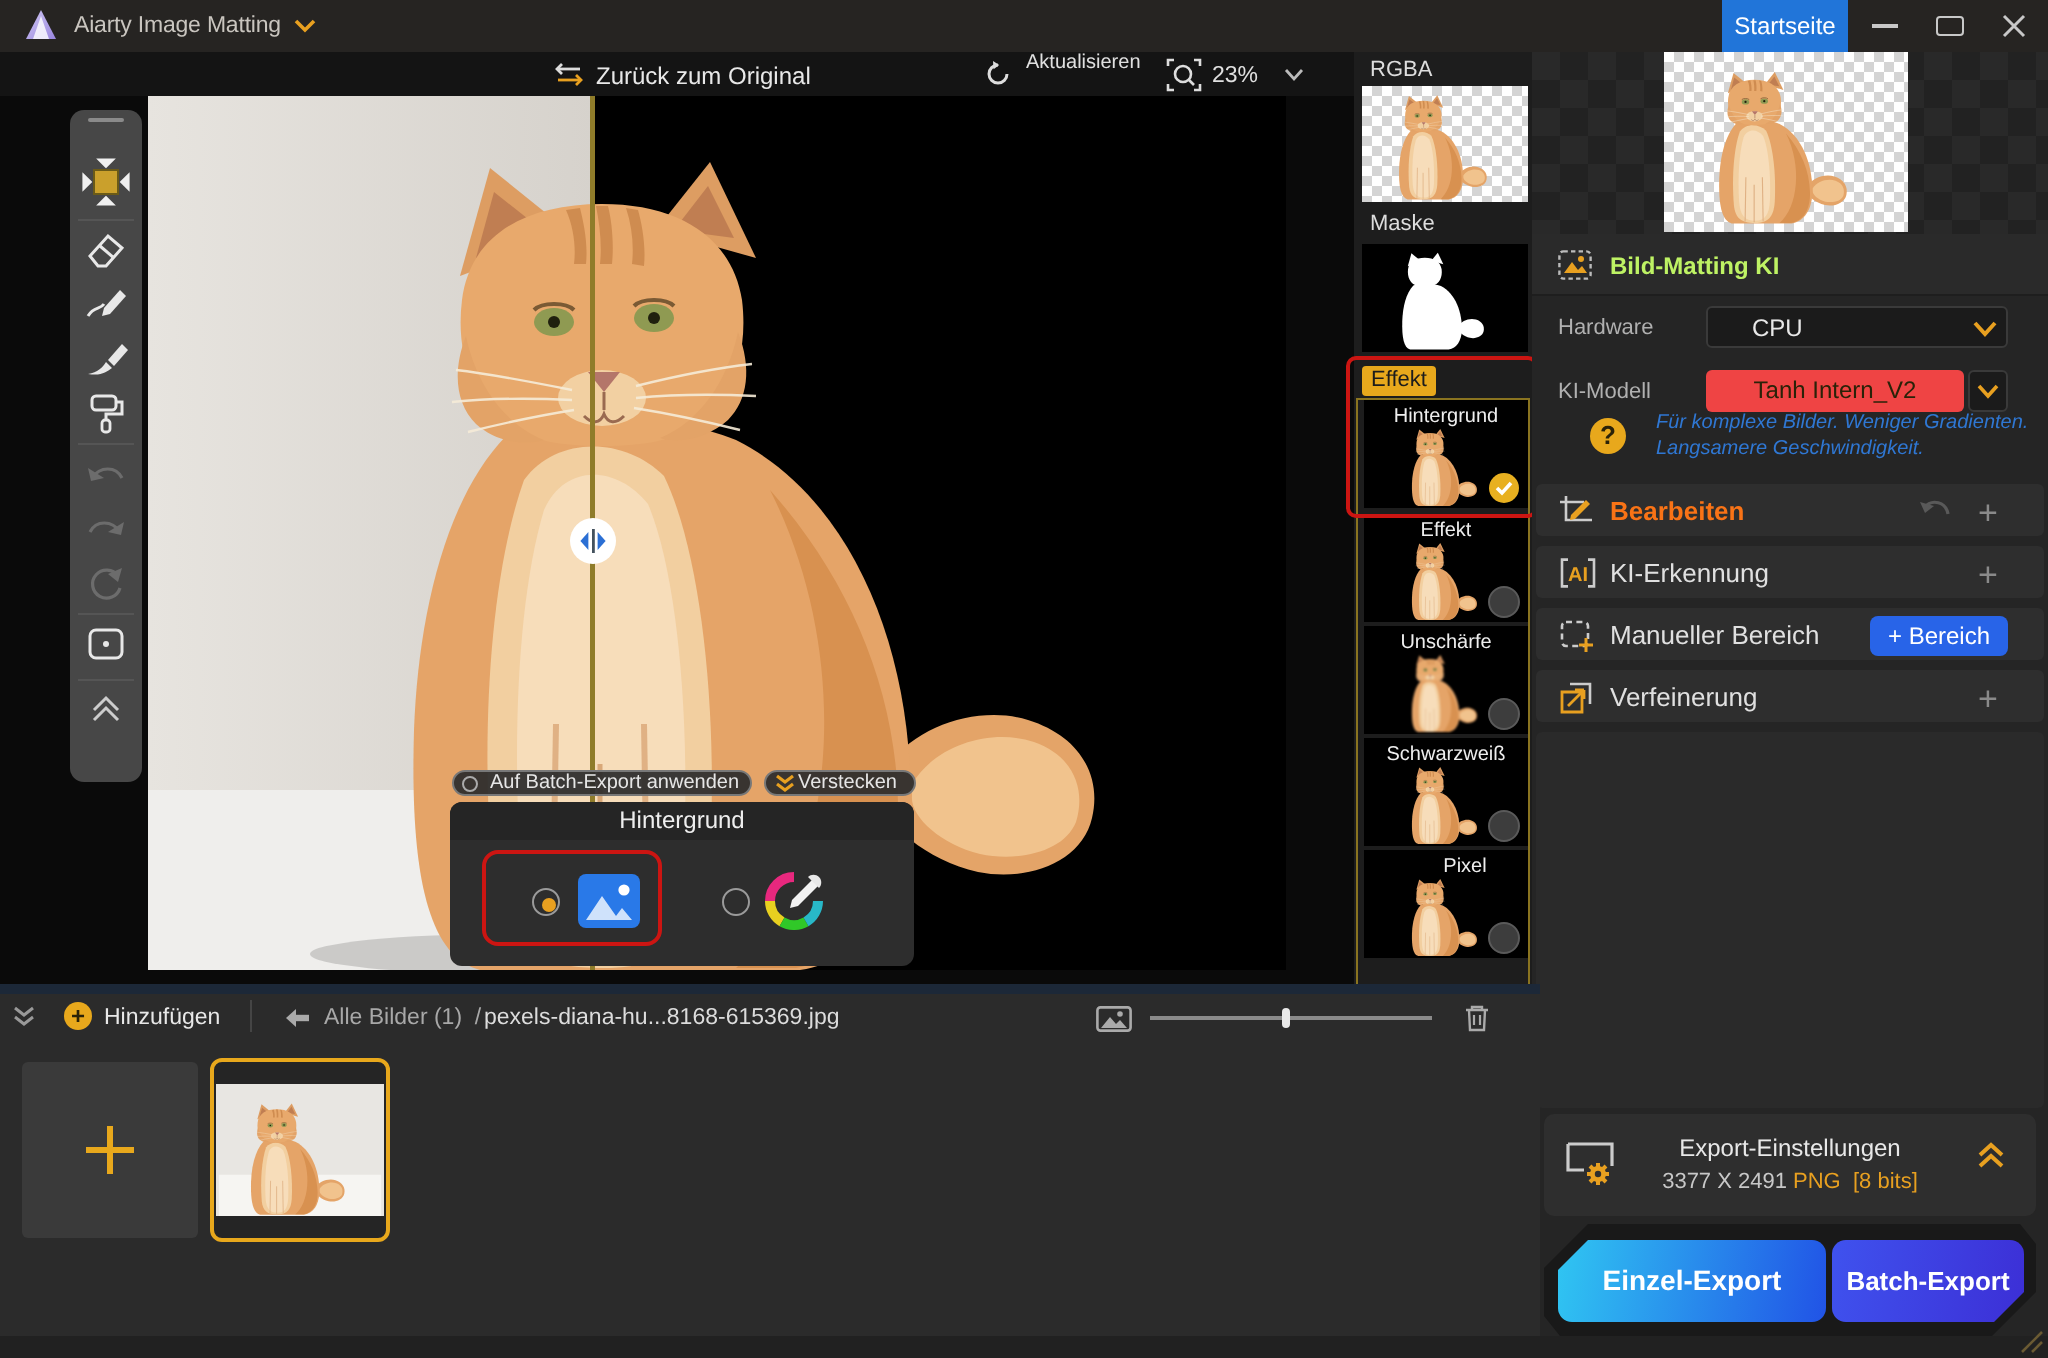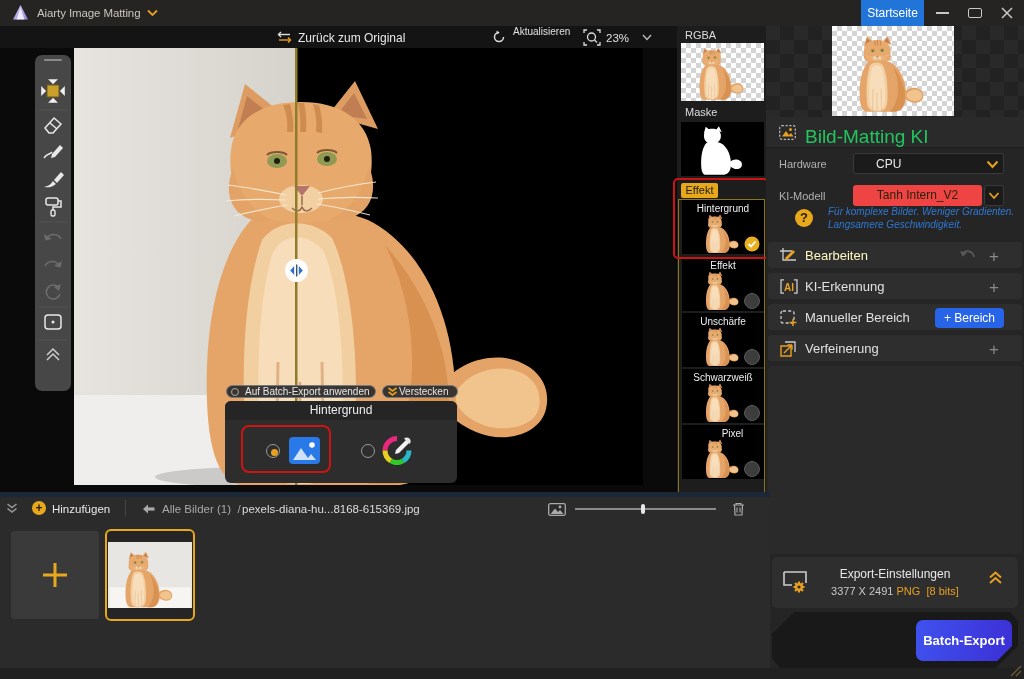--- a/index.html
+++ b/index.html
@@ -323,21 +323,21 @@
   <svg class="abs" style="left:832px;top:26px;" width="122" height="90" viewBox="150 28 470 480" preserveAspectRatio="xMidYMid meet">
     <use href="#catfull"></use>
   </svg>
 
   <div class="abs" style="left:766px;top:117px;width:258px;height:31px;background:#2a2a2a;border-bottom:1px solid #1e1e1e;"></div>
   <svg class="abs" style="left:779px;top:125px;" width="17" height="15" viewBox="0 0 17 15">
     <rect x="0.7" y="0.7" width="15.6" height="13.6" rx="2" fill="none" stroke="#bbb" stroke-width="1.2" stroke-dasharray="2.2 1.6"></rect>
     <circle cx="11.5" cy="4.5" r="1.5" fill="#e8a020"></circle>
     <path d="M3,11.5 L7,6 L10,10 L12,8 L14.5,11.5 Z" fill="#e8a020"></path>
   </svg>
-  <div class="abs" style="left:805px;top:126px;font-size:19px;color:#22c55e;">Bild-Matting KI</div>
+  <div class="abs" style="left:805px;top:126px;font-size:12px;color:#bef264;font-weight:bold;">Bild-Matting KI</div>
 
   <div class="abs" style="left:779px;top:158px;font-size:11px;color:#b0b0b0;">Hardware</div>
   <div class="abs" style="left:853px;top:153px;width:151px;height:21px;background:#1b1b1b;border:1px solid #3a3a3a;border-radius:3px;"></div>
   <div class="abs" style="left:876px;top:157px;font-size:12px;color:#e8e8e8;">CPU</div>
   <svg class="abs" style="left:986px;top:160px;" width="13" height="9" viewBox="0 0 13 9">
     <path d="M1.5,1.5 L6.5,7 L11.5,1.5" stroke="#e8a020" stroke-width="2" fill="none"></path>
   </svg>
 
   <div class="abs" style="left:779px;top:190px;font-size:11px;color:#b0b0b0;text-align:right;">KI-Modell</div>
   <div class="abs" style="left:853px;top:185px;width:129px;height:21px;background:#ef4444;border-radius:3px;color:#2a2208;font-size:12px;text-align:center;line-height:21px;">Tanh Intern_V2</div>
@@ -347,21 +347,21 @@
   </svg>
 
   <div class="abs" style="left:795px;top:209px;width:18px;height:18px;background:#e8a81c;border-radius:50%;color:#2a2208;font-size:13px;font-weight:bold;text-align:center;line-height:18px;">?</div>
   <div class="abs" style="left:828px;top:206px;font-size:10px;color:#2f77d3;line-height:12.5px;white-space:nowrap;font-style:italic;">Für komplexe Bilder. Weniger Gradienten.<br>Langsamere Geschwindigkeit.</div>
 
   <div class="abs srow" style="left:768px;top:242px;"></div>
   <svg class="abs" style="left:780px;top:248px;" width="17" height="16" viewBox="0 0 17 16">
     <path d="M3,0 L3,12 L16,12 M0,3 L12,3" stroke="#ccc" stroke-width="1.3" fill="none"></path>
     <path d="M5.5,9.5 L13,2 L15,4 L7.5,11.5 L5,12 Z" fill="#e8a020"></path>
   </svg>
-  <div class="abs" style="left:805px;top:248px;font-size:13px;color:#fef9c3;">Bearbeiten</div>
+  <div class="abs" style="left:805px;top:248px;font-size:13px;color:#f97316;font-weight:bold;">Bearbeiten</div>
   <svg class="abs" style="left:960px;top:250px;" width="16" height="12" viewBox="0 0 16 12" opacity="0.4">
     <path d="M2,4 C6,-1 13,1 14,7" stroke="#999" stroke-width="1.6" fill="none"></path>
     <path d="M0,1 L2.5,6.5 L7,3 Z" fill="#999"></path>
   </svg>
   <div class="abs plus" style="left:989px;top:247px;">+</div>
   <div class="abs srow" style="left:768px;top:273px;"></div>
   <svg class="abs" style="left:780px;top:279px;" width="18" height="15" viewBox="0 0 18 15">
     <path d="M4,0.8 L1,0.8 L1,14.2 L4,14.2 M14,0.8 L17,0.8 L17,14.2 L14,14.2" stroke="#ccc" stroke-width="1.3" fill="none"></path>
     <text x="9" y="11.5" font-size="10" font-weight="bold" fill="#e8a020" text-anchor="middle" font-family="Liberation Sans,sans-serif">AI</text>
   </svg>
@@ -394,20 +394,21 @@
     </g>
     <circle cx="17" cy="17" r="1.6" fill="#2e2e2e"></circle>
   </svg>
   <div class="abs" style="left:820px;top:567px;width:150px;font-size:12px;color:#e8e8e8;text-align:center;">Export-Einstellungen</div>
   <div class="abs" style="left:820px;top:585px;width:150px;font-size:11px;color:#c8c8c8;text-align:center;">3377 X 2491 <span style="color:#e8a020">PNG</span>&nbsp; <span style="color:#e8a020">[8 bits]</span></div>
   <svg class="abs" style="left:988px;top:571px;" width="15" height="14" viewBox="0 0 15 14">
     <path d="M2,6.5 L7.5,1.5 L13,6.5 M2,12 L7.5,7 L13,12" stroke="#e8a020" stroke-width="2" fill="none"></path>
   </svg>
 
   <div class="abs" style="left:772px;top:612px;width:246px;height:56px;background:#191919;border-radius:6px;clip-path:polygon(22px 0, calc(100% - 8px) 0, 100% 10px, 100% calc(100% - 22px), calc(100% - 22px) 100%, 8px 100%, 0 calc(100% - 10px), 0 22px);"></div>
+  <div class="abs" style="left:779px;top:620px;width:134px;height:41px;border-radius:7px;clip-path:polygon(15px 0, 100% 0, 100% 100%, 0 100%, 0 15px);background:linear-gradient(100deg,#30c6f2,#2153e6);color:#fff;font-size:14px;font-weight:bold;text-align:center;line-height:41px;">Einzel-Export</div>
   <div class="abs" style="left:916px;top:620px;width:96px;height:41px;border-radius:7px;clip-path:polygon(0 0, 100% 0, 100% calc(100% - 15px), calc(100% - 15px) 100%, 0 100%);background:linear-gradient(100deg,#3f52ee,#3c2fd6);color:#fff;font-size:13px;font-weight:bold;text-align:center;line-height:41px;">Batch-Export</div>
 
   <div class="abs" style="left:0;top:492px;width:770px;height:5px;background:#1c2838;"></div>
   <div class="abs" style="left:0;top:497px;width:770px;height:171px;background:#2b2b2b;"></div>
   <div class="abs" style="left:0;top:668px;width:1024px;height:11px;background:#212121;"></div>
   <svg class="abs" style="left:1008px;top:663px;" width="14" height="14" viewBox="0 0 14 14">
     <path d="M13,3 L3,13 M13,8 L8,13" stroke="#6a5a33" stroke-width="1.3"></path>
   </svg>
 
   <svg class="abs" style="left:6px;top:503px;" width="12" height="11" viewBox="0 0 12 11">

